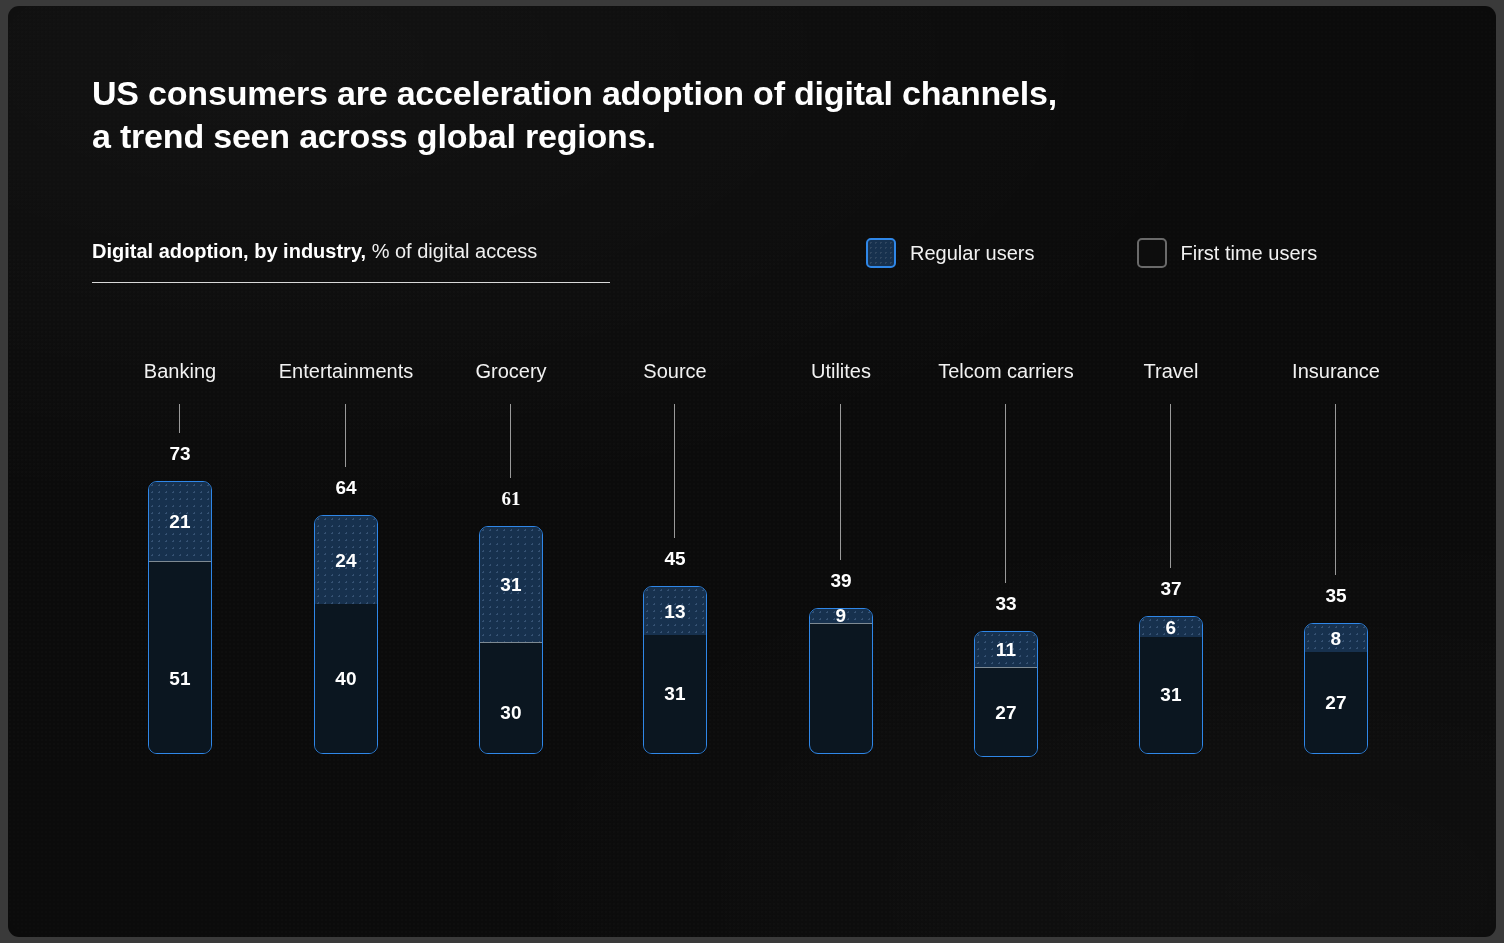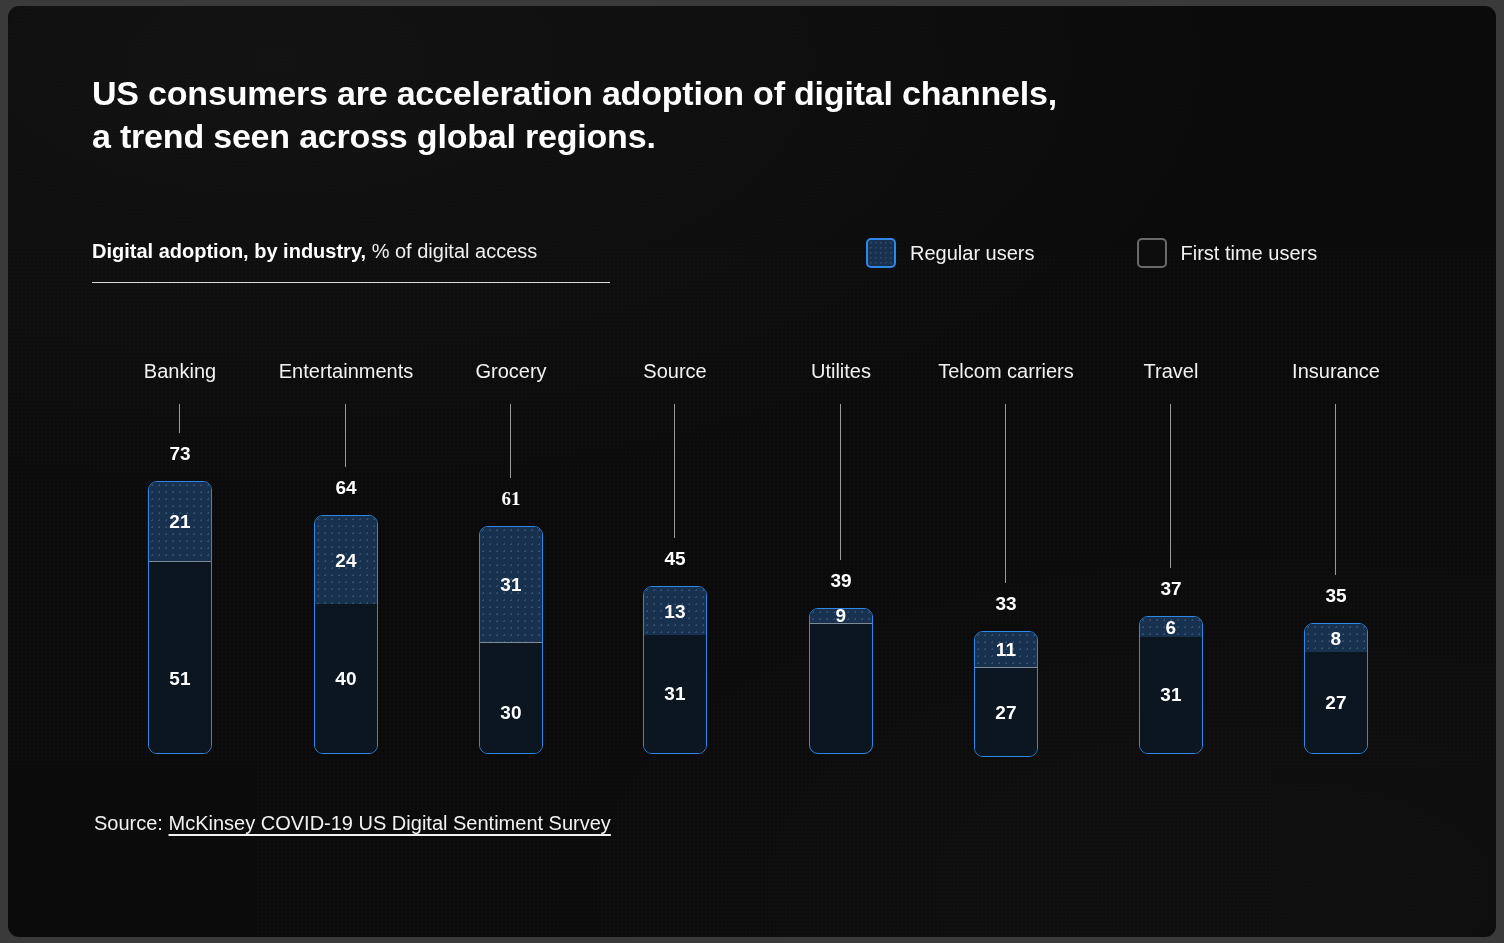--- a/index.html
+++ b/index.html
@@ -321,17 +321,14 @@
           <div class="seg seg-top" style="height: 30px;">
             <span class="seg-val">8</span>
           </div>
           <div class="seg seg-bottom" style="height: 101px;">
             <span class="seg-val">27</span>
           </div>
         </div>
       </div>
     </div>
 
-  <div id="source">
-    <span>Source: </span><span class="link">McKinsey COVID-19 US Digital Sentiment Survey</span>
-  </div>
 
 </div>
 
 </body></html>

